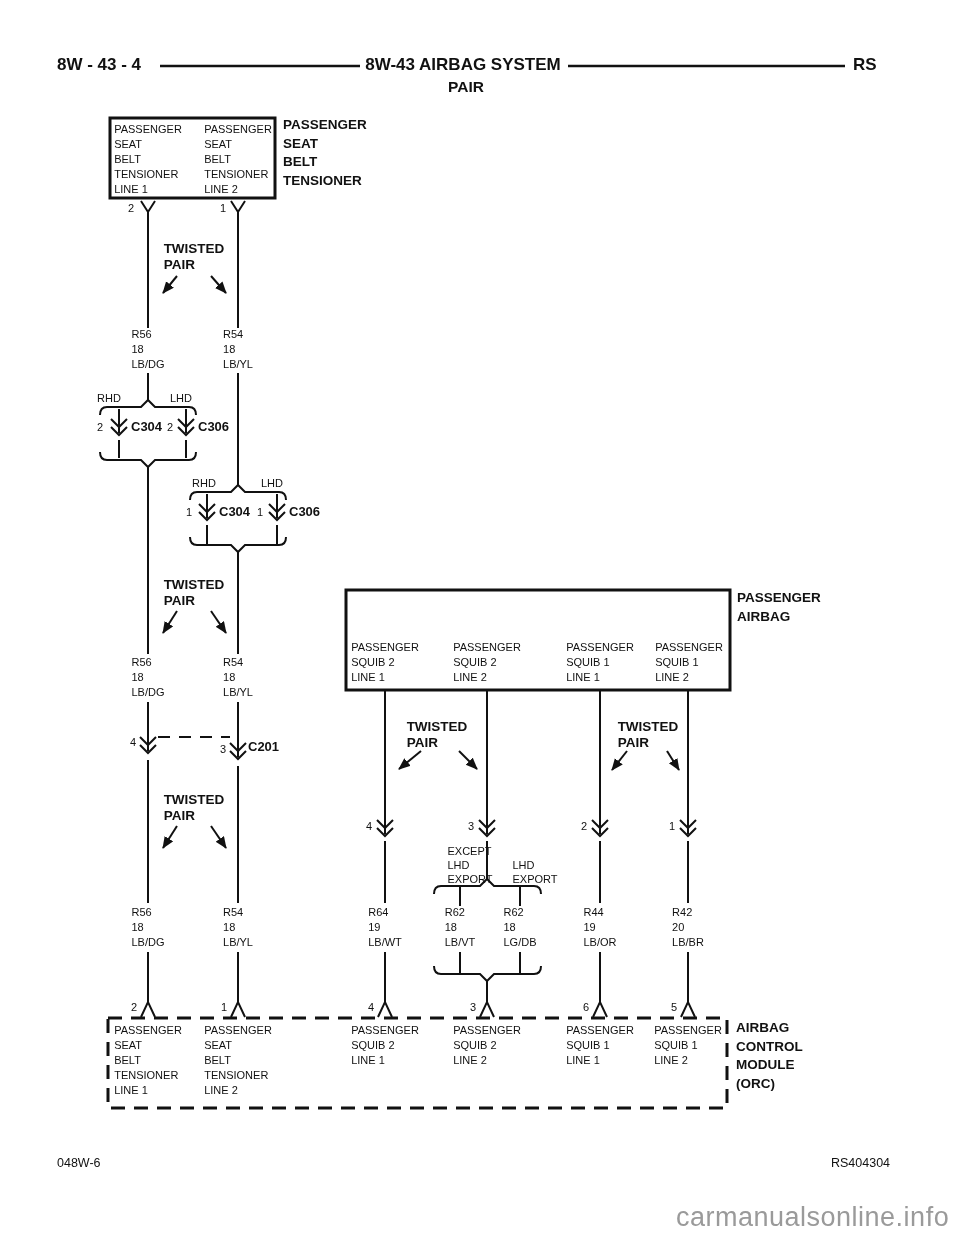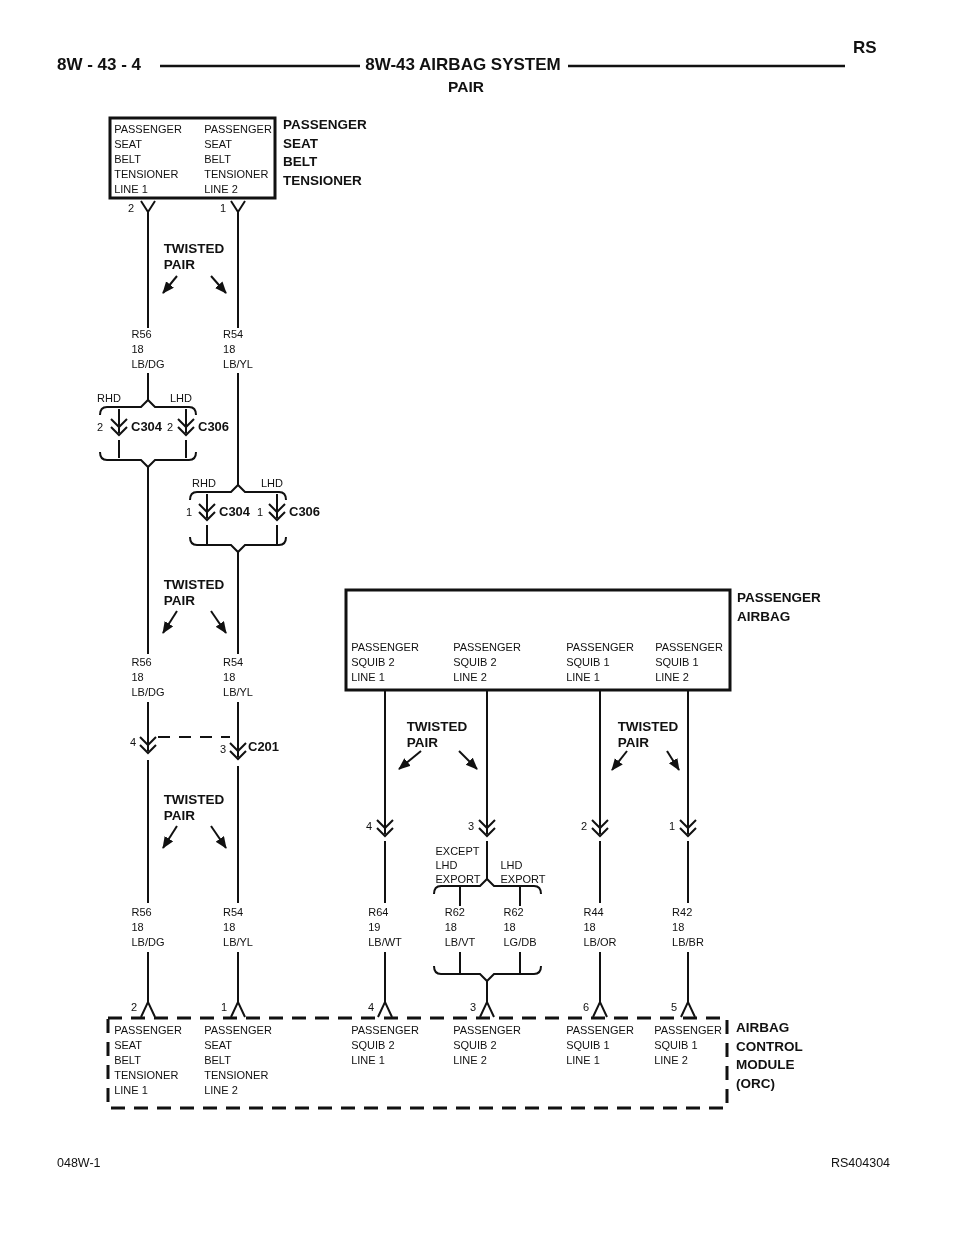--- a/index.html
+++ b/index.html
@@ -1,21 +1,21 @@
 <!DOCTYPE html>
 <html><head>
 <meta charset="utf-8">
 <style>
   html,body{margin:0;padding:0;background:#fff;}
   #page{position:relative;width:960px;height:1242px;background:#fff;overflow:hidden;
         font-family:"Liberation Sans",sans-serif;color:#111;}
   #wiring{position:absolute;left:0;top:0;}
   .txt{position:absolute;font:11px/15px "Liberation Sans",sans-serif;color:#111;white-space:pre-line;}
   .ctr{transform:translateX(-50%);text-align:left;}
-  .lh14{line-height:14px;}
+  .lh14{line-height:14px;margin-left:12px;}
   .lbl{font:bold 13.5px/18.5px "Liberation Sans",sans-serif;}
   .tp{font:bold 13.5px/16px "Liberation Sans",sans-serif;}
   .conn{font:bold 13px/14px "Liberation Sans",sans-serif;}
   .hdr{font:bold 17px/20px "Liberation Sans",sans-serif;}
   .sub{font:bold 15.5px/18px "Liberation Sans",sans-serif;}
   .foot{font:12.5px/15px "Liberation Sans",sans-serif;}
   .wm{font:27px/30px "Liberation Sans",sans-serif;color:#9a9a9a;letter-spacing:.5px;}
 </style>
 </head>
 <body>
@@ -91,21 +91,21 @@
       <line x1="421" y1="751" x2="399" y2="769" marker-end="url(#ah)"></line>
       <line x1="459" y1="751" x2="477" y2="769" marker-end="url(#ah)"></line>
       <line x1="627" y1="751" x2="612" y2="770" marker-end="url(#ah)"></line>
       <line x1="667" y1="751" x2="679" y2="770" marker-end="url(#ah)"></line>
     </g>
   </svg>
 
   <div class="txt hdr" style="left:57px;top:55px">8W - 43 - 4</div>
   <div class="txt hdr ctr" style="left:463px;top:55px">8W-43 AIRBAG SYSTEM</div>
   <div class="txt sub ctr" style="left:466px;top:78px">PAIR</div>
-  <div class="txt hdr" style="left:853px;top:38px">RS</div>
+  <div class="txt hdr" style="left:853px;top:55px">RS</div>
 
   <div class="txt ctr" style="left:148px;top:122px">PASSENGER
 SEAT
 BELT
 TENSIONER
 LINE 1</div>
   <div class="txt ctr" style="left:238px;top:122px">PASSENGER
 SEAT
 BELT
 TENSIONER
@@ -149,24 +149,24 @@
   <div class="txt ctr" style="left:385px;top:905px">R64
 19
 LB/WT</div>
   <div class="txt ctr" style="left:460px;top:905px">R62
 18
 LB/VT</div>
   <div class="txt ctr" style="left:520px;top:905px">R62
 18
 LG/DB</div>
   <div class="txt ctr" style="left:600px;top:905px">R44
-18
+19
 LB/OR</div>
   <div class="txt ctr" style="left:688px;top:905px">R42
-18
+20
 LB/BR</div>
 
   <div class="txt ctr" style="left:109px;top:391px">RHD</div>
   <div class="txt ctr" style="left:181px;top:391px">LHD</div>
   <div class="txt ctr" style="left:100px;top:420px">2</div>
   <div class="txt conn" style="left:131px;top:420px">C304</div>
   <div class="txt ctr" style="left:170px;top:420px">2</div>
   <div class="txt conn" style="left:198px;top:420px">C306</div>
 
   <div class="txt ctr" style="left:204px;top:476px">RHD</div>
@@ -233,16 +233,17 @@
 SQUIB 1
 LINE 1</div>
   <div class="txt ctr" style="left:688px;top:1023px">PASSENGER
 SQUIB 1
 LINE 2</div>
   <div class="txt lbl" style="left:736px;top:1019px">AIRBAG
 CONTROL
 MODULE
 (ORC)</div>
 
-  <div class="txt foot" style="left:57px;top:1156px">048W-1</div>
+  <div class="txt foot" style="left:57px;top:1156px">048W-6</div>
   <div class="txt foot" style="left:831px;top:1156px">RS404304</div>
+  <div class="txt wm" style="left:676px;top:1202px">carmanualsonline.info</div>
 
 </div>
 
 </body></html>

